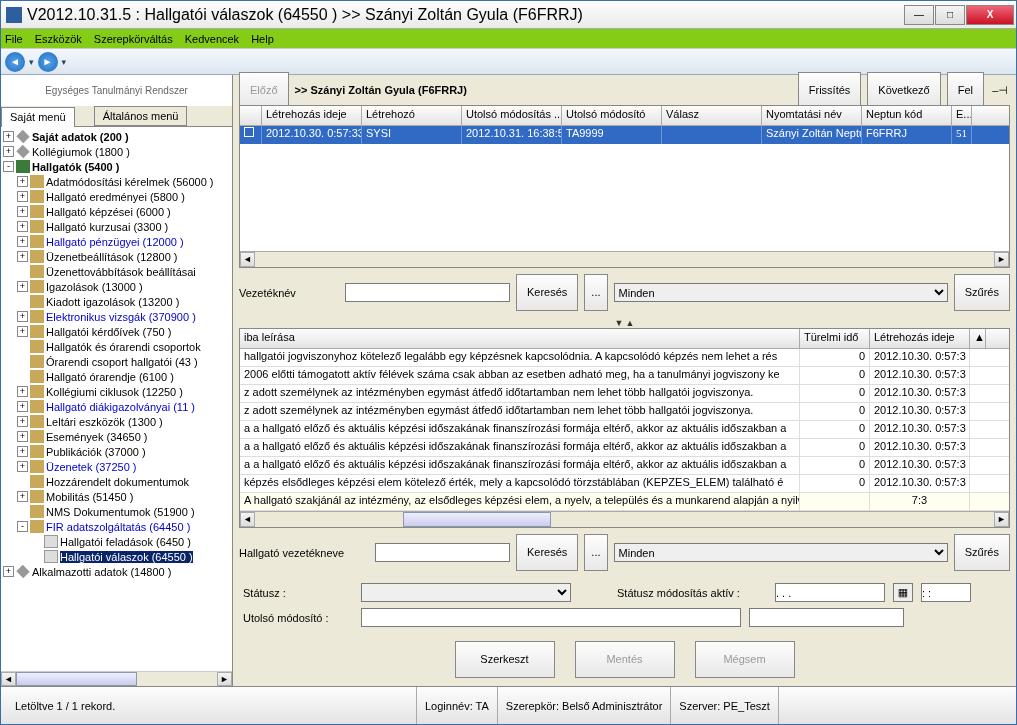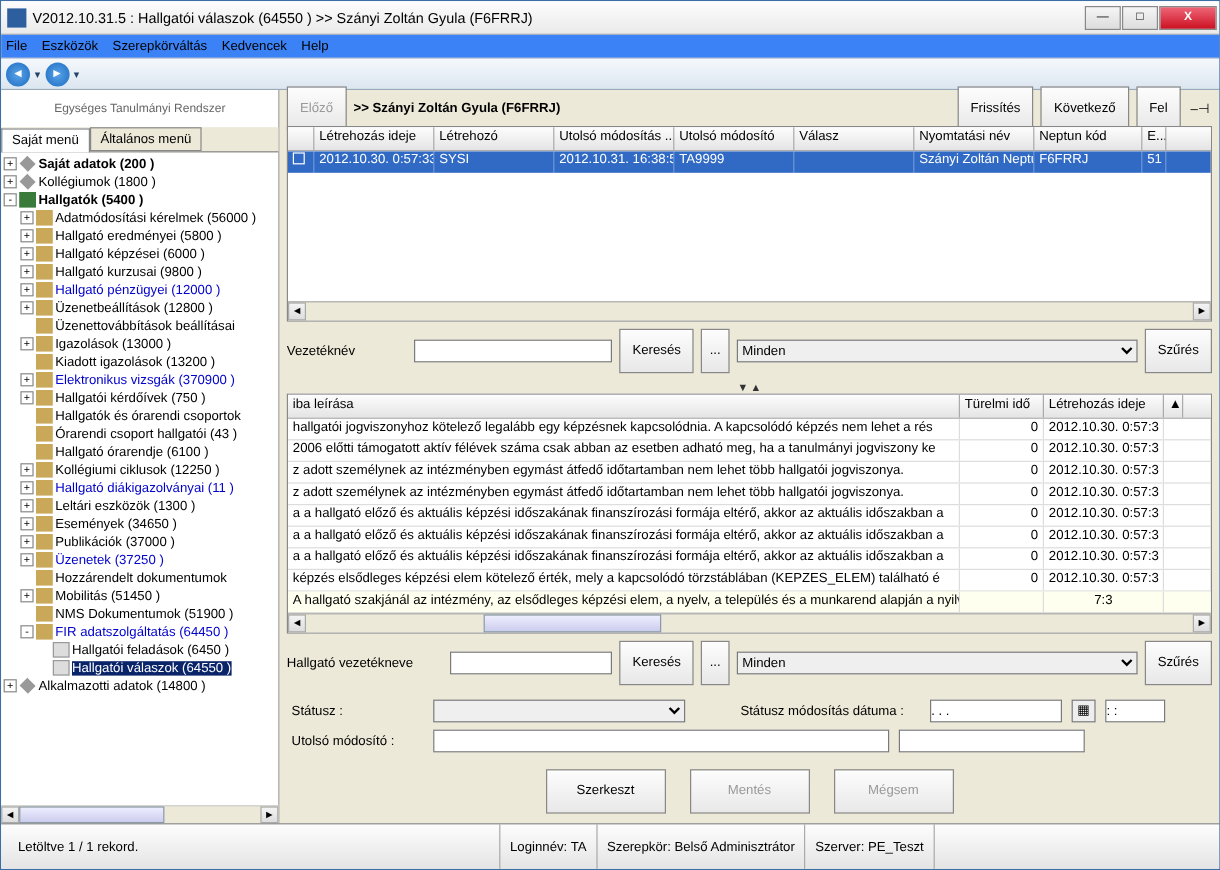--- a/index.html
+++ b/index.html
@@ -1,34 +1,34 @@
 <!DOCTYPE html>
 <html><head>
 <meta charset="utf-8">
 <style>
 *{box-sizing:border-box;margin:0;padding:0;font-family:Tahoma,Arial,sans-serif;font-size:11px;}
 body{background:#d4d0c8;overflow:hidden;}
 .window{width:1017px;height:725px;background:#fff;border:1px solid #3a6ea5;display:flex;flex-direction:column;position:relative;}
 .titlebar{height:28px;background:linear-gradient(#fdfdfd,#eaeaea);display:flex;align-items:center;border-bottom:1px solid #aaa;}
 .titlebar-icon{width:16px;height:16px;margin:0 5px;background:#2d5f9f;}
-.titlebar-text{flex:1;color:#000;font-size:12px;}
+.titlebar-text{flex:1;color:#000;font-size:16px;}
 .titlebar-btns{display:flex;margin-right:2px;}
 .tb-btn{width:30px;height:20px;border:1px solid #888;background:linear-gradient(#f5f5f5,#ddd);margin-left:1px;text-align:center;line-height:18px;cursor:pointer;font-size:10px;}
 .tb-close{width:48px;background:linear-gradient(#e67,#c12);color:#fff;font-weight:bold;}
-.menubar{height:20px;background:#3b82f6;display:flex;align-items:center;padding:0 4px;gap:12px;border-bottom:1px solid #ccc;text-align:center;}
+.menubar{height:20px;background:#84cc16;display:flex;align-items:center;padding:0 4px;gap:12px;border-bottom:1px solid #ccc;text-align:center;}
 .menubar span{cursor:pointer;}
 .toolbar{height:26px;background:linear-gradient(#f4f8fc,#dce6f0);display:flex;align-items:center;padding:0 4px;gap:4px;border-bottom:1px solid #9ab;}
 .nav-btn{width:20px;height:20px;border-radius:50%;display:flex;align-items:center;justify-content:center;color:#fff;cursor:pointer;font-size:10px;background:radial-gradient(#5aa3e8,#1a6bc0);}
 .nav-dd{font-size:9px;color:#246;cursor:pointer;}
 .content-wrap{flex:1;display:flex;min-height:0;}
 .sidebar{width:232px;border-right:1px solid #888;display:flex;flex-direction:column;background:#fff;}
 .logo-area{padding:10px 6px;text-align:center;}
 .logo-text{font-size:26px;font-weight:bold;color:#2d5f9f;letter-spacing:1px;font-style:italic;}
 .logo-sub{font-size:10px;color:#666;}
-.sb-tabs{display:flex;border-bottom:1px solid #888;background:#ece9d8;}
+.sb-tabs{display:flex;border-bottom:1px solid #888;background:#ece9d8;gap:19px;}
 .sb-tab{padding:3px 8px;border:1px solid #888;background:#fff;position:relative;top:1px;border-bottom:none;cursor:pointer;}
 .sb-tab.inactive{background:#ece9d8;border-bottom:1px solid #888;top:0;}
 .tree{flex:1;overflow:auto;padding:2px;position:relative;}
 .tree-row{display:flex;align-items:center;height:15px;white-space:nowrap;cursor:pointer;}
 .tree-exp{width:11px;height:11px;border:1px solid #888;text-align:center;line-height:9px;font-size:9px;margin-right:2px;background:#fff;}
 .tree-ico{width:14px;height:13px;margin-right:2px;flex-shrink:0;display:inline-block;}
 .ico-folder{background:#c9a85a;}
 .ico-diamond{background:#999;transform:rotate(45deg) scale(0.7);}
 .ico-users{background:#3a7a3a;}
 .ico-doc{background:#ddd;border:1px solid #999;}
@@ -148,21 +148,21 @@
             <span class="tree-label" style="">Hallgató eredményei (5800  )</span>
           </div>
           <div class="tree-row ind1">
             <span class="tree-exp">+</span>
             <span class="tree-ico ico-folder"></span>
             <span class="tree-label" style="">Hallgató képzései (6000  )</span>
           </div>
           <div class="tree-row ind1">
             <span class="tree-exp">+</span>
             <span class="tree-ico ico-folder"></span>
-            <span class="tree-label" style="">Hallgató kurzusai (9800  )</span>
+            <span class="tree-label" style="">Hallgató kurzusai (3300  )</span>
           </div>
           <div class="tree-row ind1">
             <span class="tree-exp">+</span>
             <span class="tree-ico ico-folder"></span>
             <span class="tree-label blue" style="">Hallgató pénzügyei (12000  )</span>
           </div>
           <div class="tree-row ind1">
             <span class="tree-exp">+</span>
             <span class="tree-ico ico-folder"></span>
             <span class="tree-label" style="">Üzenetbeállítások (12800  )</span>
@@ -308,21 +308,21 @@
         <div class="grid-body" id="gbody">
             <div class="grid-row">
               <div class="gc" style="width: 22px;"><span style="display:inline-block;width:10px;height:10px;border:1px solid #fff"></span></div>
               <div class="gc" style="width: 100px;">2012.10.30. 0:57:33</div>
               <div class="gc" style="width: 100px;">SYSI</div>
               <div class="gc" style="width: 100px;">2012.10.31. 16:38:5</div>
               <div class="gc" style="width: 100px;">TA9999</div>
               <div class="gc" style="width: 100px;"></div>
               <div class="gc" style="width: 100px;">Szányi Zoltán Neptun</div>
               <div class="gc" style="width: 90px;">F6FRRJ</div>
-              <div class="gc" style="width: 20px;">51</div>
+              <div class="gc" style="width: 20px; font-family: Liberation Serif, serif;">51</div>
             </div>
           </div>
         <div class="grid-hs">
           <div class="ar">◄</div>
           <div class="track"></div>
           <div class="ar">►</div>
         </div>
       </div>
 
       <div class="search-row">
@@ -409,21 +409,21 @@
         <button class="btn sq">...</button>
         <select style="flex:1"><option>Minden</option></select>
         <button class="btn">Szűrés</button>
       </div>
 
       <div class="form-area">
         <div class="form-row">
           <label>Státusz :</label>
           <select style="width:210px"><option></option></select>
           <span style="width:30px"></span>
-          <label style="min-width:150px">Státusz módosítás dátuma :</label>
+          <label style="min-width:150px">Státusz módosítás aktív :</label>
           <input type="text" class="date-in" value=". . ." style="">
           <span class="cal-btn">▦</span>
           <input type="text" class="time-in" value=": :" style="">
         </div>
         <div class="form-row">
           <label>Utolsó módosító :</label>
           <input type="text" style="width: 380px;">
           <input type="text" style="width: 155px;">
         </div>
       </div>

